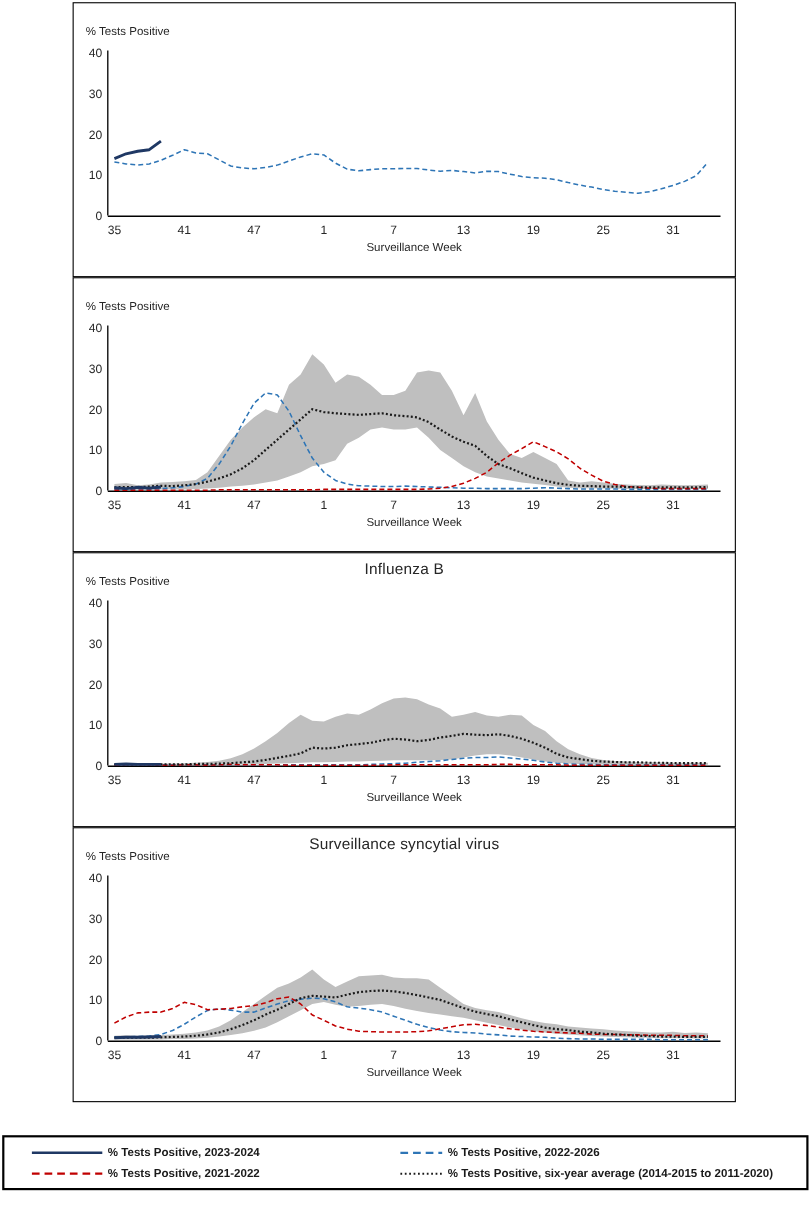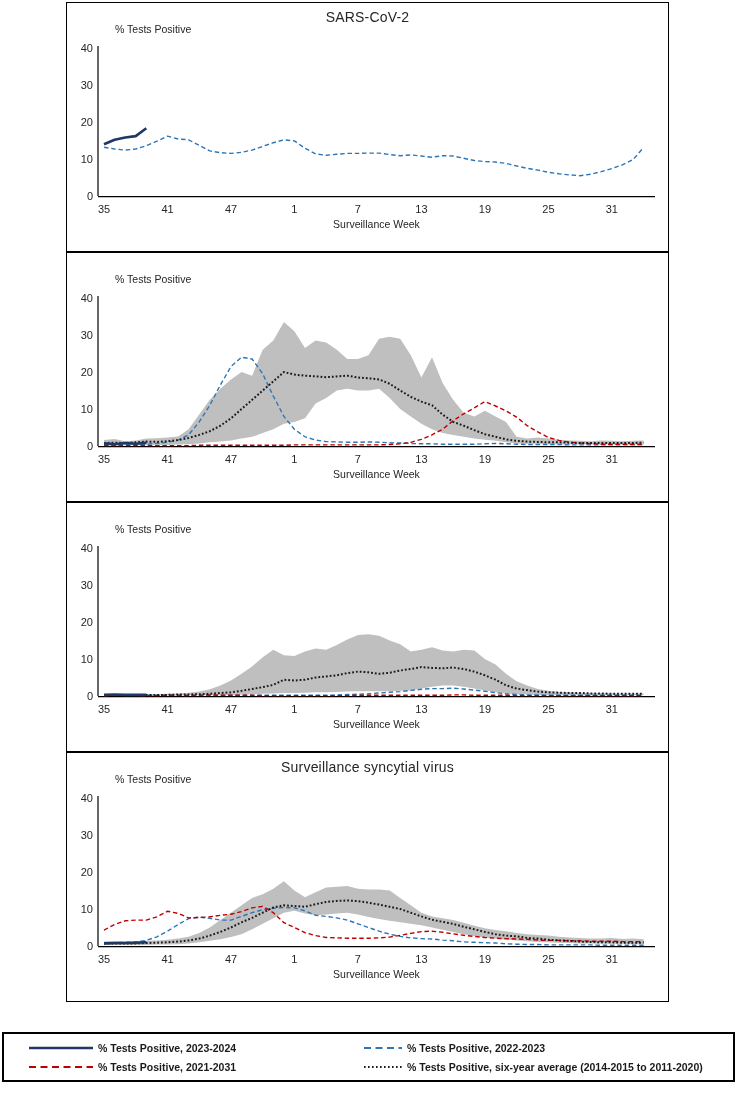--- a/index.html
+++ b/index.html
@@ -11,21 +11,21 @@
   .panel{
     position:relative;height:248px;background:#fff;
     border:1.5px solid #000;box-sizing:content-box;
   }
   .chart-title{
     position:absolute;top:6px;left:0;right:0;margin:0;
     text-align:center;font-size:14px;font-weight:400;color:#262626;
     font-family:"Liberation Sans",sans-serif;letter-spacing:.2px;
   }
   .y-axis-title{
-    position:absolute;top:20px;left:11px;font-size:10.5px;color:#262626;margin-left:37px;
+    position:absolute;top:20px;left:11px;font-size:10.5px;color:#262626;
   }
   svg.plot{position:absolute;left:0;top:0;display:block;}
   svg text{font-family:"Liberation Sans",sans-serif;fill:#262626;}
   .legend{
     box-sizing:border-box;
     margin:30px 2px 0 2px;width:733px;height:50px;
     border:2px solid #000;background:#fff;
     display:grid;grid-template-columns:335px 1fr;
     align-items:center;row-gap:2px;
     padding:5px 2px 5px 24px;
@@ -33,21 +33,20 @@
   .legend-item{display:flex;align-items:center;gap:4px;white-space:nowrap;overflow:hidden;}
   .legend-label{font-size:10.5px;font-weight:700;color:#1a1a1a;}
   .legend-sample{flex:0 0 auto;display:block;}
 </style>
 </head>
 <body>
 
 <div class="charts-stack">
 
   <section class="panel">
-    <h2 class="chart-title">SARS-CoV-2</h2>
     <div class="y-axis-title">% Tests Positive</div>
     <svg class="plot" width="600" height="248" viewBox="0 0 600 248">
         <line x1="31" y1="43" x2="31" y2="193" stroke="#000000" stroke-width="1.2"></line>
         <line x1="31" y1="193.6" x2="588" y2="193.6" stroke="#000000" stroke-width="1.4"></line>
         <text x="26" y="197" text-anchor="end" font-size="11">0</text>
         <text x="26" y="160" text-anchor="end" font-size="11">10</text>
         <text x="26" y="123" text-anchor="end" font-size="11">20</text>
         <text x="26" y="86" text-anchor="end" font-size="11">30</text>
         <text x="26" y="49" text-anchor="end" font-size="11">40</text>
         <text x="37" y="210" text-anchor="middle" font-size="11">35</text>
@@ -87,20 +86,21 @@
         <text x="544.8" y="210" text-anchor="middle" font-size="11">31</text>
         <text x="309.5" y="225" text-anchor="middle" font-size="10.5">Surveillance Week</text>
         <polyline points="37,191.5 47.6,191.9 58.2,191.5 68.7,191.5 79.3,191.2 89.9,190.4 100.5,189.3 111.1,187.1 121.6,181.9 132.2,168.9 142.8,152.3 153.4,131.9 164,113.5 174.5,104.2 185.1,106 195.7,120.8 206.3,143.1 216.9,163.4 227.4,176.3 238,183.8 248.6,187.1 259.2,188.6 269.8,188.9 280.3,189.3 290.9,189.3 301.5,188.9 312.1,189.3 322.7,189.7 333.2,190 343.8,190.4 354.4,190.8 365,190.8 375.6,191.2 386.1,191.2 396.7,191.2 407.3,191.2 417.9,190.8 428.5,190.4 439,190.8 449.6,191.2 460.2,191.5 470.8,191.5 481.4,191.5 491.9,191.5 502.5,191.9 513.1,191.9 523.7,191.9 534.3,191.9 544.8,191.9 555.4,191.9 566,191.9 576.6,191.9" fill="none" stroke="#2e75b6" stroke-width="1.4" stroke-linejoin="round" stroke-linecap="butt" stroke-dasharray="4.5,2.8"></polyline>
         <polyline points="37,192.6 47.6,192.6 58.2,192.6 68.7,192.6 79.3,192.6 89.9,192.6 100.5,192.6 111.1,192.6 121.6,192.6 132.2,192.3 142.8,192.3 153.4,192.3 164,192.3 174.5,192.3 185.1,192.3 195.7,192.3 206.3,192.3 216.9,192.3 227.4,191.9 238,191.9 248.6,191.9 259.2,191.9 269.8,191.9 280.3,191.9 290.9,191.9 301.5,191.9 312.1,191.9 322.7,191.5 333.2,190.8 343.8,189.3 354.4,186.3 365,181.9 375.6,176.3 386.1,167.8 396.7,160.8 407.3,154.9 417.9,148.6 428.5,153 439,157.8 449.6,164.1 460.2,172.7 470.8,178.9 481.4,184.5 491.9,187.4 502.5,189.3 513.1,190 523.7,190.8 534.3,191.2 544.8,191.2 555.4,191.2 566,191.2 576.6,191.2" fill="none" stroke="#c00000" stroke-width="1.4" stroke-linejoin="round" stroke-linecap="butt" stroke-dasharray="4.5,2.8"></polyline>
         <polyline points="37,190 47.6,189.7 58.2,190 68.7,189.3 79.3,188.6 89.9,188.9 100.5,188.2 111.1,187.1 121.6,184.9 132.2,181.9 142.8,178.2 153.4,172.7 164,165.3 174.5,156 185.1,146.8 195.7,137.5 206.3,128.3 216.9,119 227.4,121.6 238,122.7 248.6,123.4 259.2,124.2 269.8,123.4 280.3,122.7 290.9,124.5 301.5,125.3 312.1,126.4 322.7,130.8 333.2,137.5 343.8,143.8 354.4,148.6 365,152.3 375.6,161.6 386.1,168.9 396.7,172.7 407.3,177.1 417.9,181.2 428.5,183.8 439,186.3 449.6,187.8 460.2,188.6 470.8,188.9 481.4,189.3 491.9,189.3 502.5,189.7 513.1,190 523.7,190 534.3,190 544.8,190 555.4,190 566,190 576.6,189.7" fill="none" stroke="#1a1a1a" stroke-width="2" stroke-linejoin="round" stroke-linecap="butt" stroke-dasharray="1.8,2"></polyline>
         <polyline points="37,190.4 47.6,191.2 58.2,190 68.7,190.8 79.3,189.7" fill="none" stroke="#1f3864" stroke-width="2.6" stroke-linejoin="round" stroke-linecap="butt"></polyline>
       </svg>
   </section>
 
   <section class="panel">
+    <h2 class="chart-title">Influenza B</h2>
     <div class="y-axis-title">% Tests Positive</div>
     <svg class="plot" width="600" height="248" viewBox="0 0 600 248">
         <polygon points="37,191.2 47.6,191.2 58.2,191.5 68.7,191.5 79.3,191.2 89.9,191.2 100.5,190.8 111.1,190.4 121.6,189.7 132.2,188.6 142.8,186.3 153.4,182.6 164,177.5 174.5,170.8 185.1,163.4 195.7,154.2 206.3,146.8 216.9,152.3 227.4,153 238,148.6 248.6,145.6 259.2,146.8 269.8,141.9 280.3,136.4 290.9,131.9 301.5,131.2 312.1,132.7 322.7,137.5 333.2,141.2 343.8,148.6 354.4,146.8 365,144.2 375.6,147.5 386.1,148.6 396.7,146.8 407.3,147.5 417.9,156 428.5,161.6 439,170.8 449.6,178.2 460.2,182.6 470.8,186 481.4,187.8 491.9,188.9 502.5,189.3 513.1,189.7 523.7,190 534.3,190 544.8,190.4 555.4,190.4 566,190.4 576.6,190.4 576.6,192.3 566,192.3 555.4,192.3 544.8,192.3 534.3,192.3 523.7,192.3 513.1,192.3 502.5,192.3 491.9,192.3 481.4,191.9 470.8,191.9 460.2,191.5 449.6,191.2 439,190.4 428.5,189.3 417.9,187.4 407.3,185.6 396.7,183.8 386.1,182.6 375.6,182.6 365,183.8 354.4,185.6 343.8,187.4 333.2,187.8 322.7,188.2 312.1,188.2 301.5,188.2 290.9,188.2 280.3,188.6 269.8,188.9 259.2,189.3 248.6,189.3 238,189.7 227.4,190 216.9,190 206.3,190.4 195.7,190.8 185.1,191.2 174.5,191.5 164,191.9 153.4,191.9 142.8,192.3 132.2,192.3 121.6,192.3 111.1,192.6 100.5,192.6 89.9,192.6 79.3,192.6 68.7,192.6 58.2,192.6 47.6,192.6 37,192.6" fill="#bfbfbf" stroke="none"></polygon>
         <line x1="31" y1="43" x2="31" y2="193" stroke="#000000" stroke-width="1.2"></line>
         <line x1="31" y1="193.6" x2="588" y2="193.6" stroke="#000000" stroke-width="1.4"></line>
         <text x="26" y="197" text-anchor="end" font-size="11">0</text>
         <text x="26" y="160" text-anchor="end" font-size="11">10</text>
         <text x="26" y="123" text-anchor="end" font-size="11">20</text>
         <text x="26" y="86" text-anchor="end" font-size="11">30</text>
         <text x="26" y="49" text-anchor="end" font-size="11">40</text>
@@ -156,27 +156,27 @@
   <div class="legend-item">
     <svg class="legend-sample" width="66" height="12">
         <line x1="1" y1="6" x2="65" y2="6" stroke="#1f3864" stroke-width="2.4"></line>
       </svg>
     <span class="legend-label">% Tests Positive, 2023-2024</span>
   </div>
   <div class="legend-item">
     <svg class="legend-sample" width="40" height="12">
         <line x1="1" y1="6" x2="39" y2="6" stroke="#2e75b6" stroke-width="2" stroke-dasharray="7,4.5"></line>
       </svg>
-    <span class="legend-label">% Tests Positive, 2022-2023</span>
+    <span class="legend-label">% Tests Positive, 2022-2026</span>
   </div>
   <div class="legend-item">
     <svg class="legend-sample" width="66" height="12">
         <line x1="1" y1="6" x2="65" y2="6" stroke="#c00000" stroke-width="2" stroke-dasharray="7,4.5"></line>
       </svg>
-    <span class="legend-label">% Tests Positive, 2021-2031</span>
+    <span class="legend-label">% Tests Positive, 2021-2022</span>
   </div>
   <div class="legend-item">
     <svg class="legend-sample" width="40" height="12">
         <line x1="1" y1="6" x2="39" y2="6" stroke="#1a1a1a" stroke-width="1.8" stroke-dasharray="1.6,2.4"></line>
       </svg>
     <span class="legend-label">% Tests Positive, six-year average (2014-2015 to 2011-2020)</span>
   </div>
 </div>
 
 </body></html>

